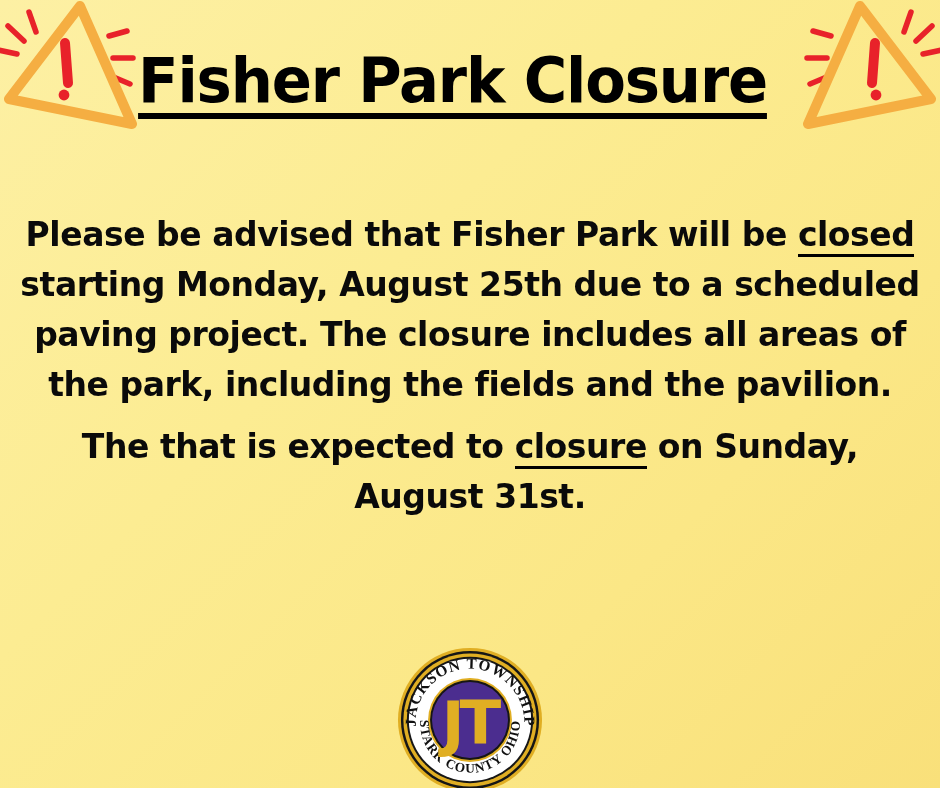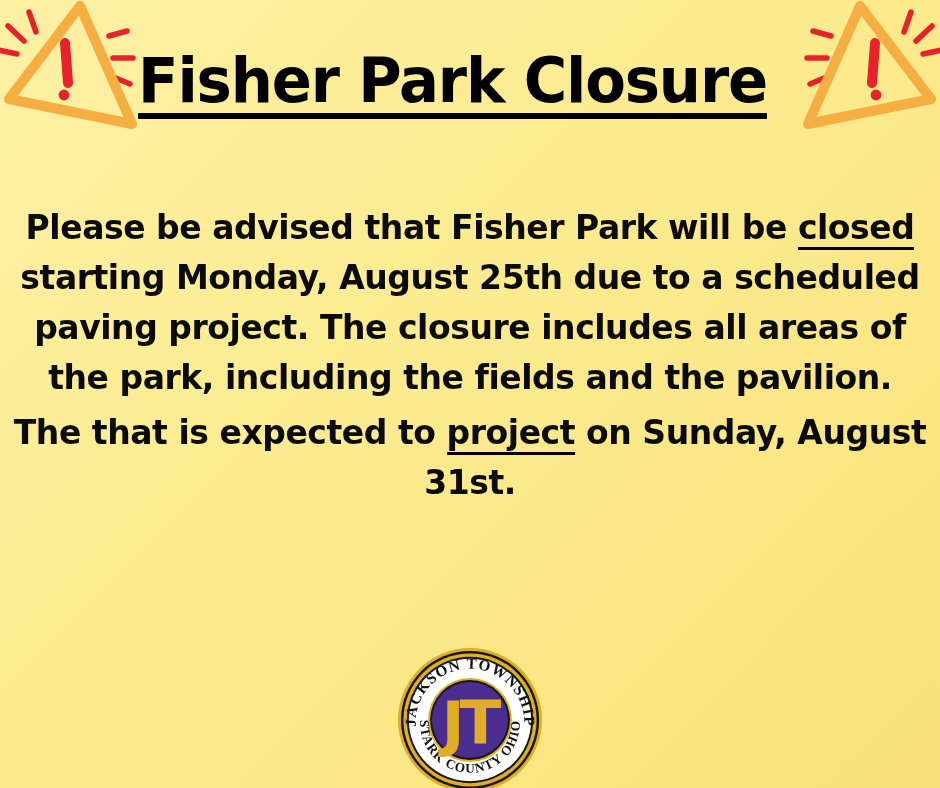--- a/index.html
+++ b/index.html
@@ -71,21 +71,21 @@
     font-family: "DejaVu Sans", sans-serif;
     font-weight: bold;
     font-size: 33px;
     line-height: 50px;
     letter-spacing: -0.45px;
     color: #0a0a0a;
     padding: 0 6px;
     box-sizing: border-box;
   }
   .body-copy p {
-    margin: 5px;
+    margin: 12px;
   }
   .body-copy .u {
     border-bottom: 3px solid #000;
     padding-bottom: 0px;
   }
 
   
   .seal-wrap {
     position: absolute;
     left: 50%;
@@ -140,21 +140,21 @@
       <circle cx="68" cy="95" r="5.4" fill="#E8222A"></circle>
     </svg>
   </div>
 
   <div class="headline">
     <span class="hl-line"><span class="hl-ul">Fisher Park Closure</span></span>
   </div>
 
   <div class="body-copy">
     <p><span>Please be advised that Fisher Park will be </span><span class="u">closed</span><span> starting Monday, August 25th due to a scheduled paving project. The closure includes all areas of the park, including the fields and the pavilion.</span></p>
-    <p><span>The that is expected to </span><span class="u">project</span><span> on Sunday, August 31st.</span></p>
+    <p><span>The that is expected to </span><span class="u">closure</span><span> on Sunday, August 31st.</span></p>
   </div>
 
   <div class="seal-wrap">
     <svg viewBox="0 0 150 150" xmlns="http://www.w3.org/2000/svg">
       <defs>
         <path id="arcTop" d="M 20,78 A 55,55 0 0 1 130,78" fill="none"></path>
         <path id="arcBottom" d="M 24.5,78 A 50.5,50.5 0 0 0 125.5,78" fill="none"></path>
       </defs>
 
       <circle cx="75" cy="75" r="73" fill="#E0AE23"></circle>

